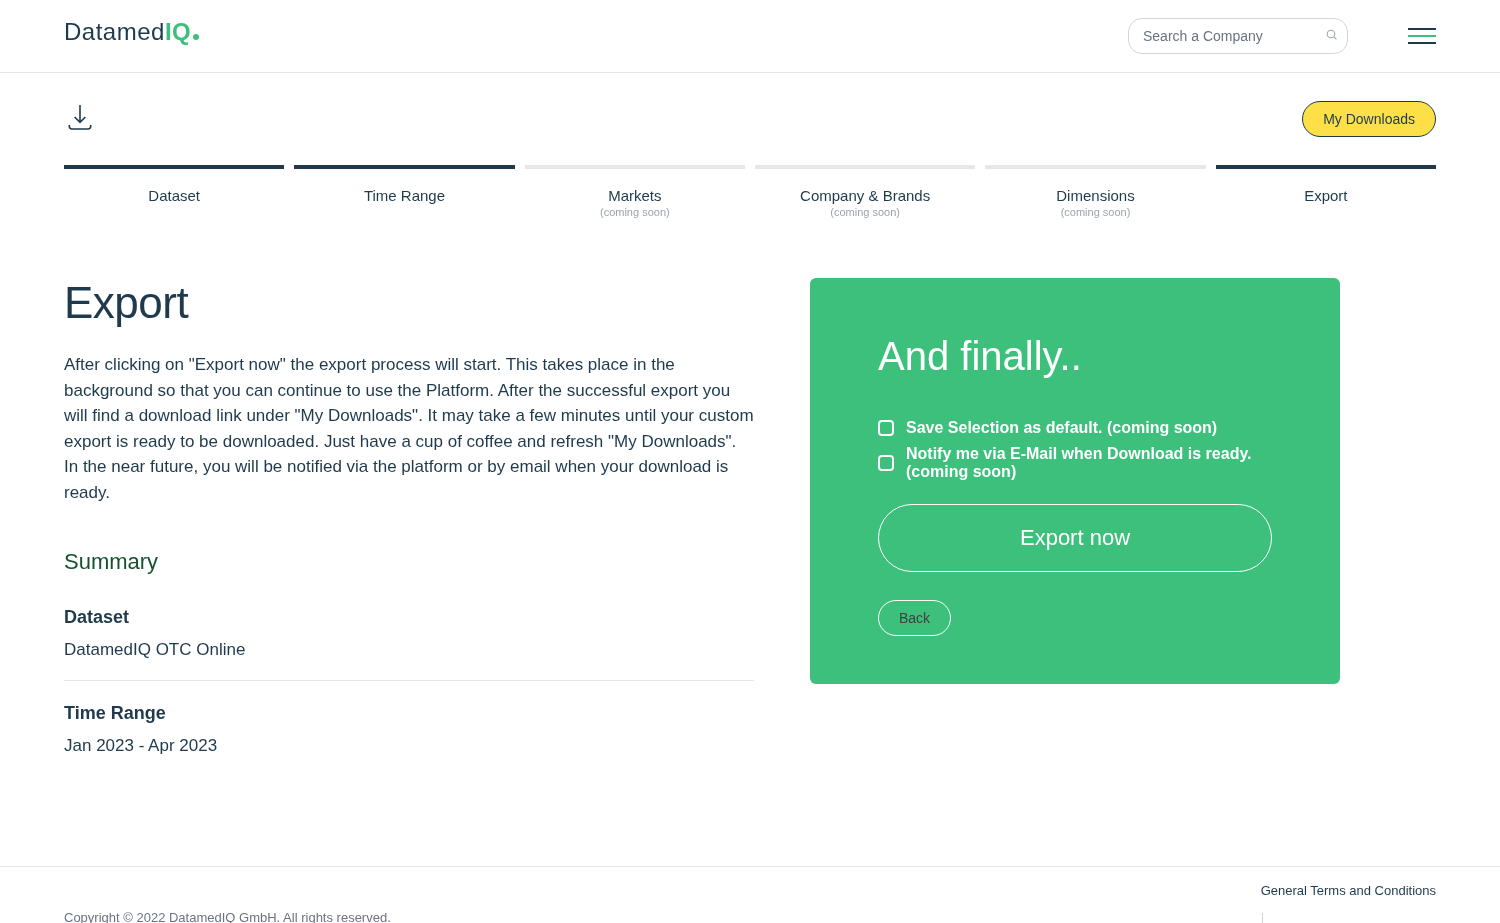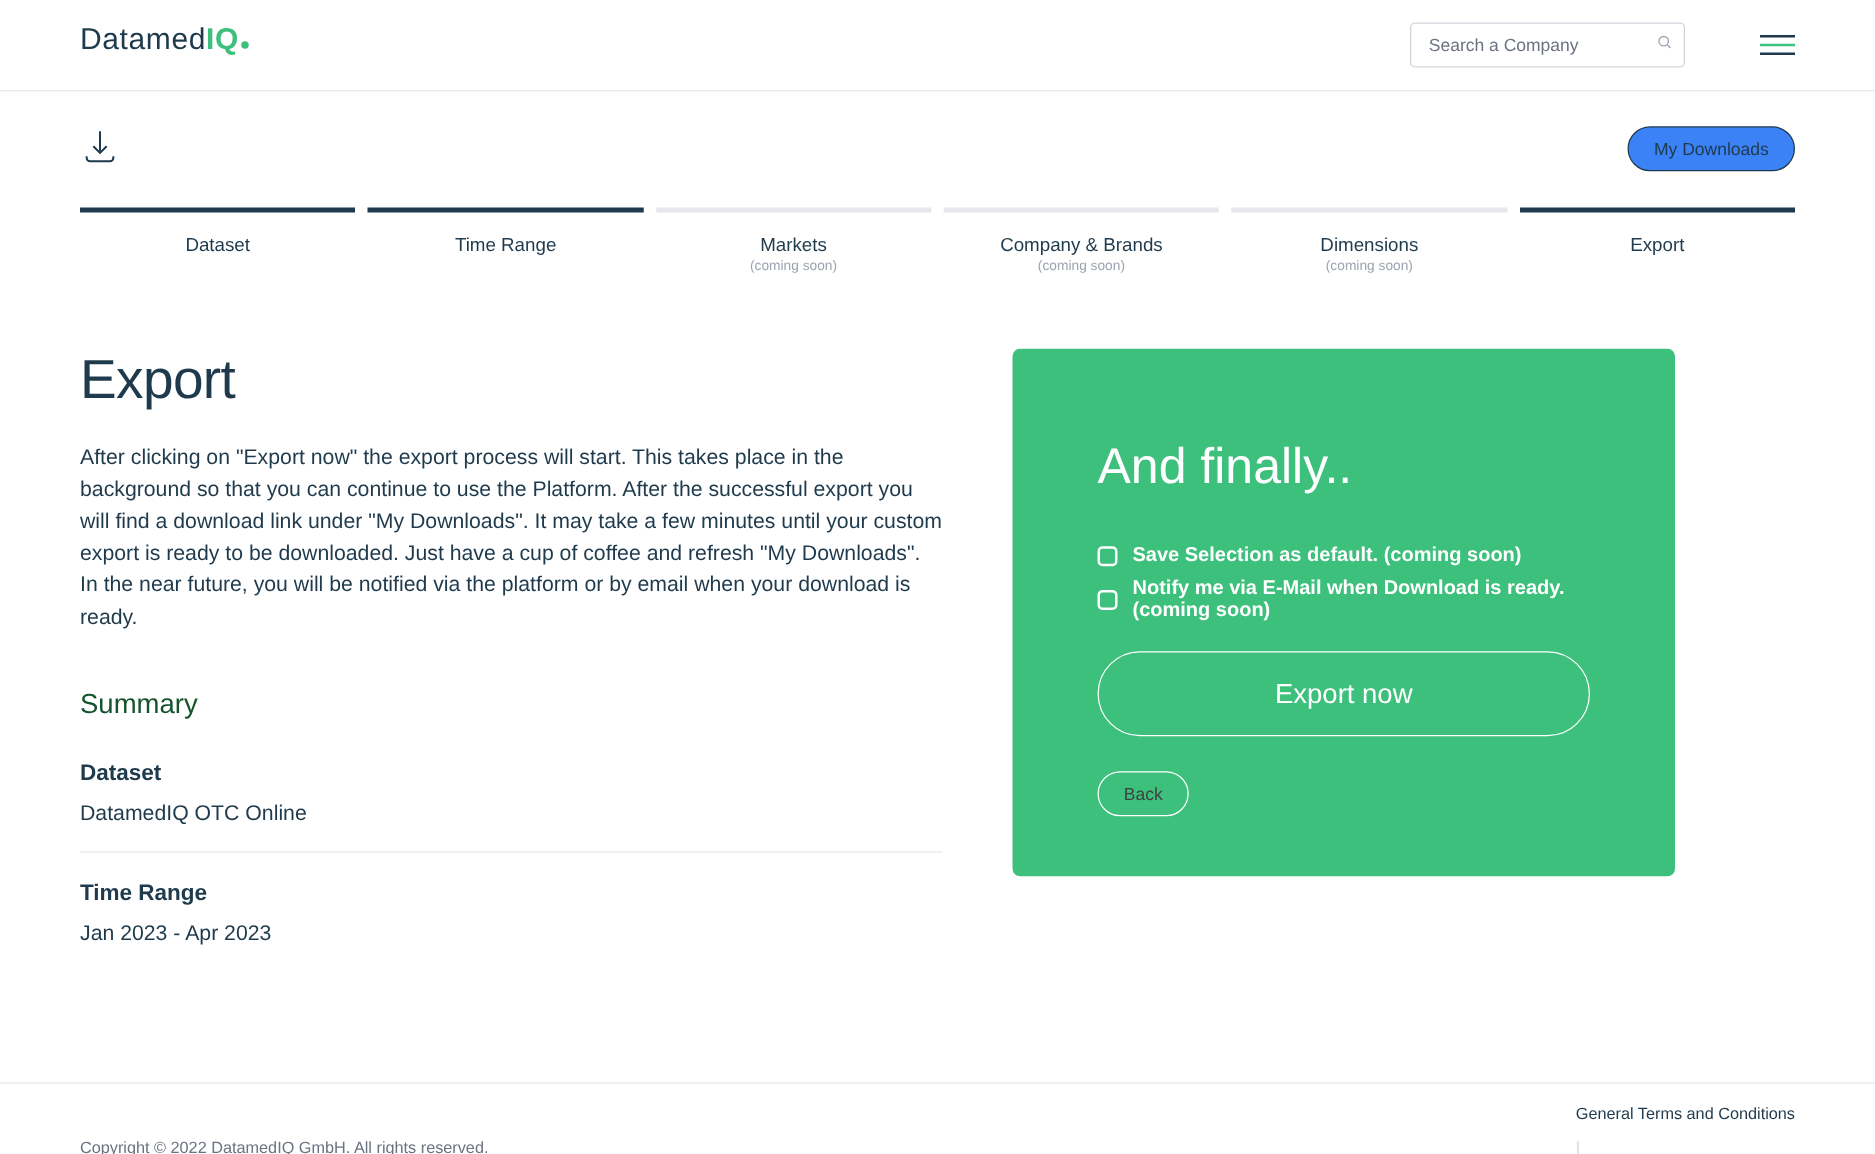--- a/index.html
+++ b/index.html
@@ -4,50 +4,50 @@
 <style>
 * { margin: 0; padding: 0; box-sizing: border-box; }
 body { font-family: -apple-system, BlinkMacSystemFont, 'Segoe UI', sans-serif; color: #1e3a4c; background: #fff; }
 
 .header { display: flex; justify-content: space-between; padding: 18px 64px; border-bottom: 1px solid #e5e7eb; }
 .logo { font-size: 24px; font-weight: 500; color: #1e3a4c; letter-spacing: 0.5px; }
 .logo-iq { color: #3cc07c; font-weight: 700; position: relative; }
 .logo-dot { display: inline-block; width: 6px; height: 6px; background: #3cc07c; border-radius: 50%; margin-left: 2px; vertical-align: baseline; }
 .header-right { display: flex; align-items: center; gap: 60px; }
 .search-box { position: relative; }
-.search-input { width: 220px; padding: 9px 32px 9px 14px; border: 1px solid #d1d5db; border-radius: 4px; font-size: 14px; color: #6b7280; }
+.search-input { width: 220px; padding: 9px 32px 9px 14px; border: 1px solid #d1d5db; border-radius: 14px; font-size: 14px; color: #6b7280; }
 .search-input::placeholder { color: #6b7280; }
 .search-icon { position: absolute; right: 10px; top: 50%; transform: translateY(-50%); color: #9ca3af; pointer-events: none; }
 .hamburger { display: flex; flex-direction: column; gap: 5px; cursor: pointer; }
 .hamburger span { display: block; width: 28px; height: 2px; background: #1e3a4c; }
 .hamburger span:nth-child(2) { width: 28px; margin-left: 0; background: #3cc07c; }
 
 .main { padding: 28px 64px 40px; min-height: calc(100vh - 70px - 60px); }
 .top-row { display: flex; justify-content: space-between; align-items: flex-start; margin-bottom: 28px; }
 .download-icon { color: #1e3a4c; }
-.my-downloads-btn { padding: 9px 20px; border: 1px solid #1e3a4c; border-radius: 20px; background: #3b82f6; font-size: 14px; color: #1e3a4c; cursor: pointer; }
+.my-downloads-btn { padding: 9px 20px; border: 1px solid #1e3a4c; border-radius: 20px; background: #fde047; font-size: 14px; color: #1e3a4c; cursor: pointer; }
 
 .steps { display: flex; gap: 10px; margin-bottom: 60px; }
 .step { flex: 1; text-align: center; }
 .step-bar { height: 4px; background: #e5e7eb; margin-bottom: 18px; }
 .step.active .step-bar { background: #1e3a4c; }
 .step-label { font-size: 15px; color: #1e3a4c; }
 .step-sub { font-size: 11px; color: #9ca3af; margin-top: 2px; }
 
 .content { display: flex; gap: 56px; align-items: flex-start; }
 .left { flex: 1; max-width: 690px; }
 .page-title { font-size: 44px; font-weight: 400; color: #1e3a4c; margin-bottom: 24px; letter-spacing: -0.5px; }
 .description { font-size: 17px; line-height: 1.5; color: #1e3a4c; margin-bottom: 44px; }
 .summary-title { font-size: 22px; font-weight: 400; color: #14532d; margin-bottom: 32px; }
 .summary-item { border-bottom: 1px solid #e5e7eb; padding-bottom: 20px; margin-bottom: 22px; }
 .summary-item:last-child { border-bottom: none; }
 .summary-label { font-size: 18px; font-weight: 600; color: #1e3a4c; margin-bottom: 12px; }
 .summary-value { font-size: 17px; color: #1e3a4c; }
 
-.right-panel { width: 530px; background: #3cc07c; border-radius: 6px; padding: 72px 68px 48px; color: #fff; }
+.right-panel { width: 530px; background: #3cc07c; border-radius: 6px; padding: 56px 68px 48px; color: #fff; }
 .panel-title { font-size: 40px; font-weight: 400; margin-bottom: 40px; }
 .checkbox-row { display: flex; align-items: center; gap: 12px; margin-bottom: 8px; font-size: 16px; font-weight: bold; }
 .checkbox-row:last-of-type { margin-bottom: 23px; }
 .checkbox { width: 16px; height: 16px; border: 2px solid #fff; border-radius: 4px; flex-shrink: 0; }
 .export-btn { width: 100%; padding: 20px; border: 1.5px solid #fff; border-radius: 40px; background: transparent; color: #fff; font-size: 22px; cursor: pointer; margin-bottom: 28px; }
 .back-btn { padding: 9px 20px; border: 1.5px solid #fff; border-radius: 20px; background: transparent; color: #404040; font-size: 14px; cursor: pointer; }
 
 .footer { display: flex; justify-content: space-between; align-items: center; padding: 16px 64px; border-top: 1px solid #e5e7eb; font-size: 13px; color: #6b7280; }
 .footer-links { display: flex; gap: 12px; flex-direction: column; }
 .footer-links a { color: #1e3a4c; text-decoration: none; }

